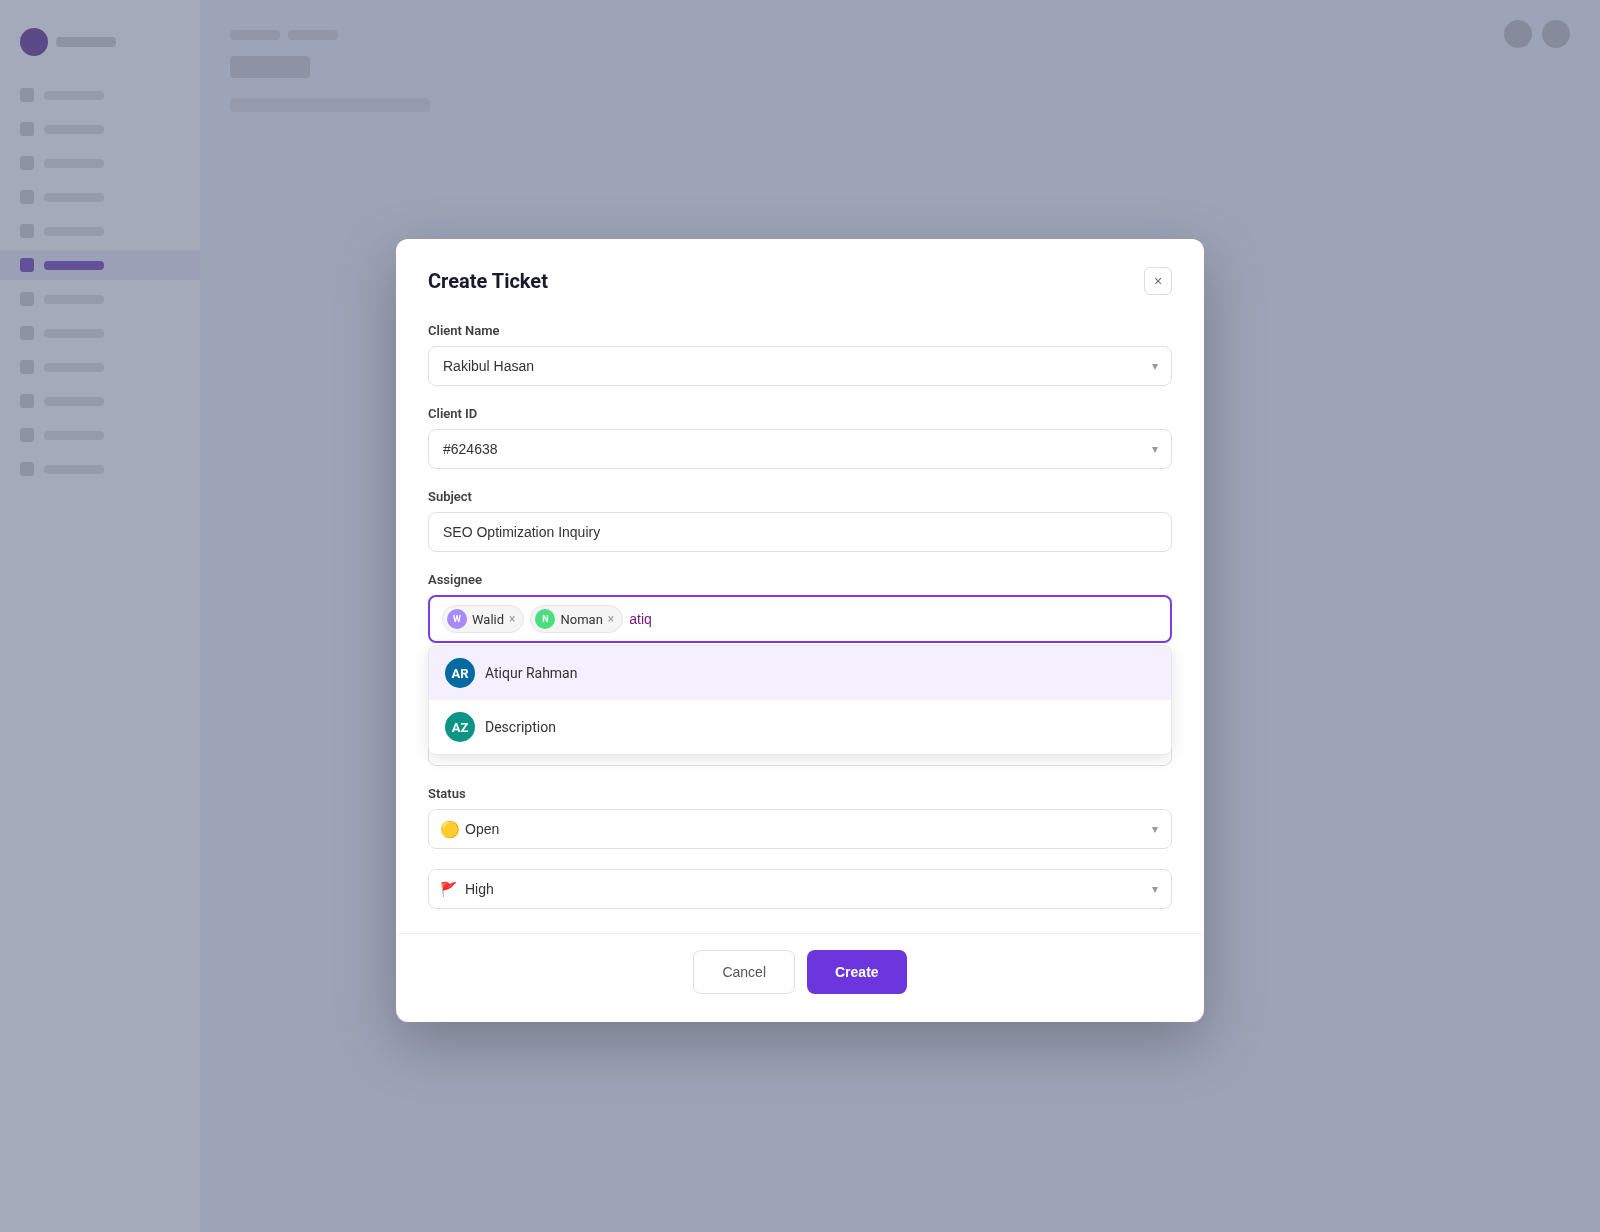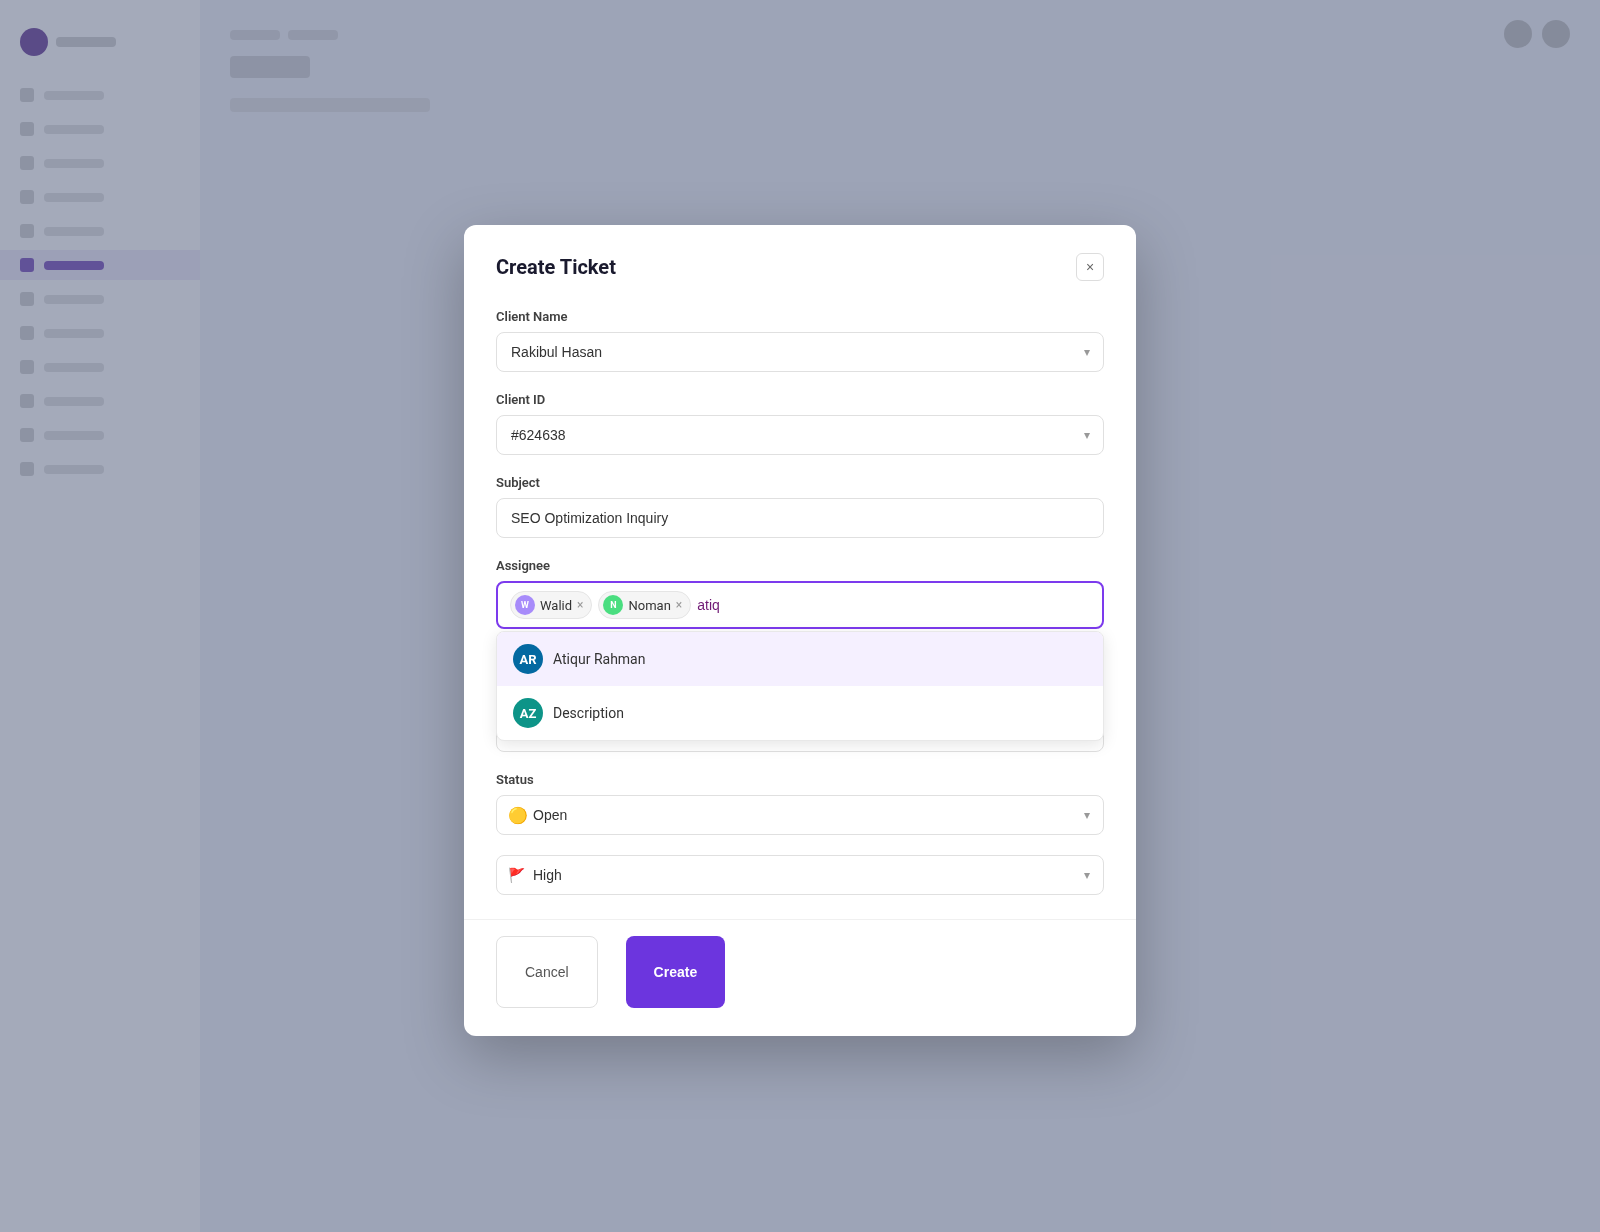--- a/index.html
+++ b/index.html
@@ -144,21 +144,21 @@
       display: flex;
       align-items: center;
       justify-content: center;
       z-index: 10;
     }
 
     
     .modal {
       background: #fff;
       border-radius: 12px;
-      width: 672px;
+      width: 808px;
       max-height: 90vh;
       overflow-y: auto;
       box-shadow: 0 20px 60px rgba(0,0,0,0.25);
       position: relative;
       margin-top: 29px;
     }
 
     .modal-header {
       display: flex;
       align-items: center;
@@ -340,38 +340,38 @@
     }
 
     .suggestion-item:hover, .suggestion-item.highlighted {
       background: #f5f0ff;
     }
 
     
     .modal-footer {
       padding: 16px 32px 28px;
       display: flex;
-      justify-content: flex-start;
-      gap: 28px;
+      justify-content: center;
+      gap: 12px;
       border-top: 1px solid #f0f0f0;
     }
 
     .btn-cancel {
       padding: 10px 28px;
       border: 1px solid #e0e0e0;
       border-radius: 8px;
       background: #fff;
       font-size: 14px;
       font-weight: 500;
       color: #555;
       cursor: pointer;
     }
 
     .btn-create {
-      padding: 28px 28px;
+      padding: 14px 28px;
       border: none;
       border-radius: 8px;
       background: #6c35de;
       font-size: 14px;
       font-weight: 600;
       color: #fff;
       cursor: pointer;
     }
 
     .assignee-group {

